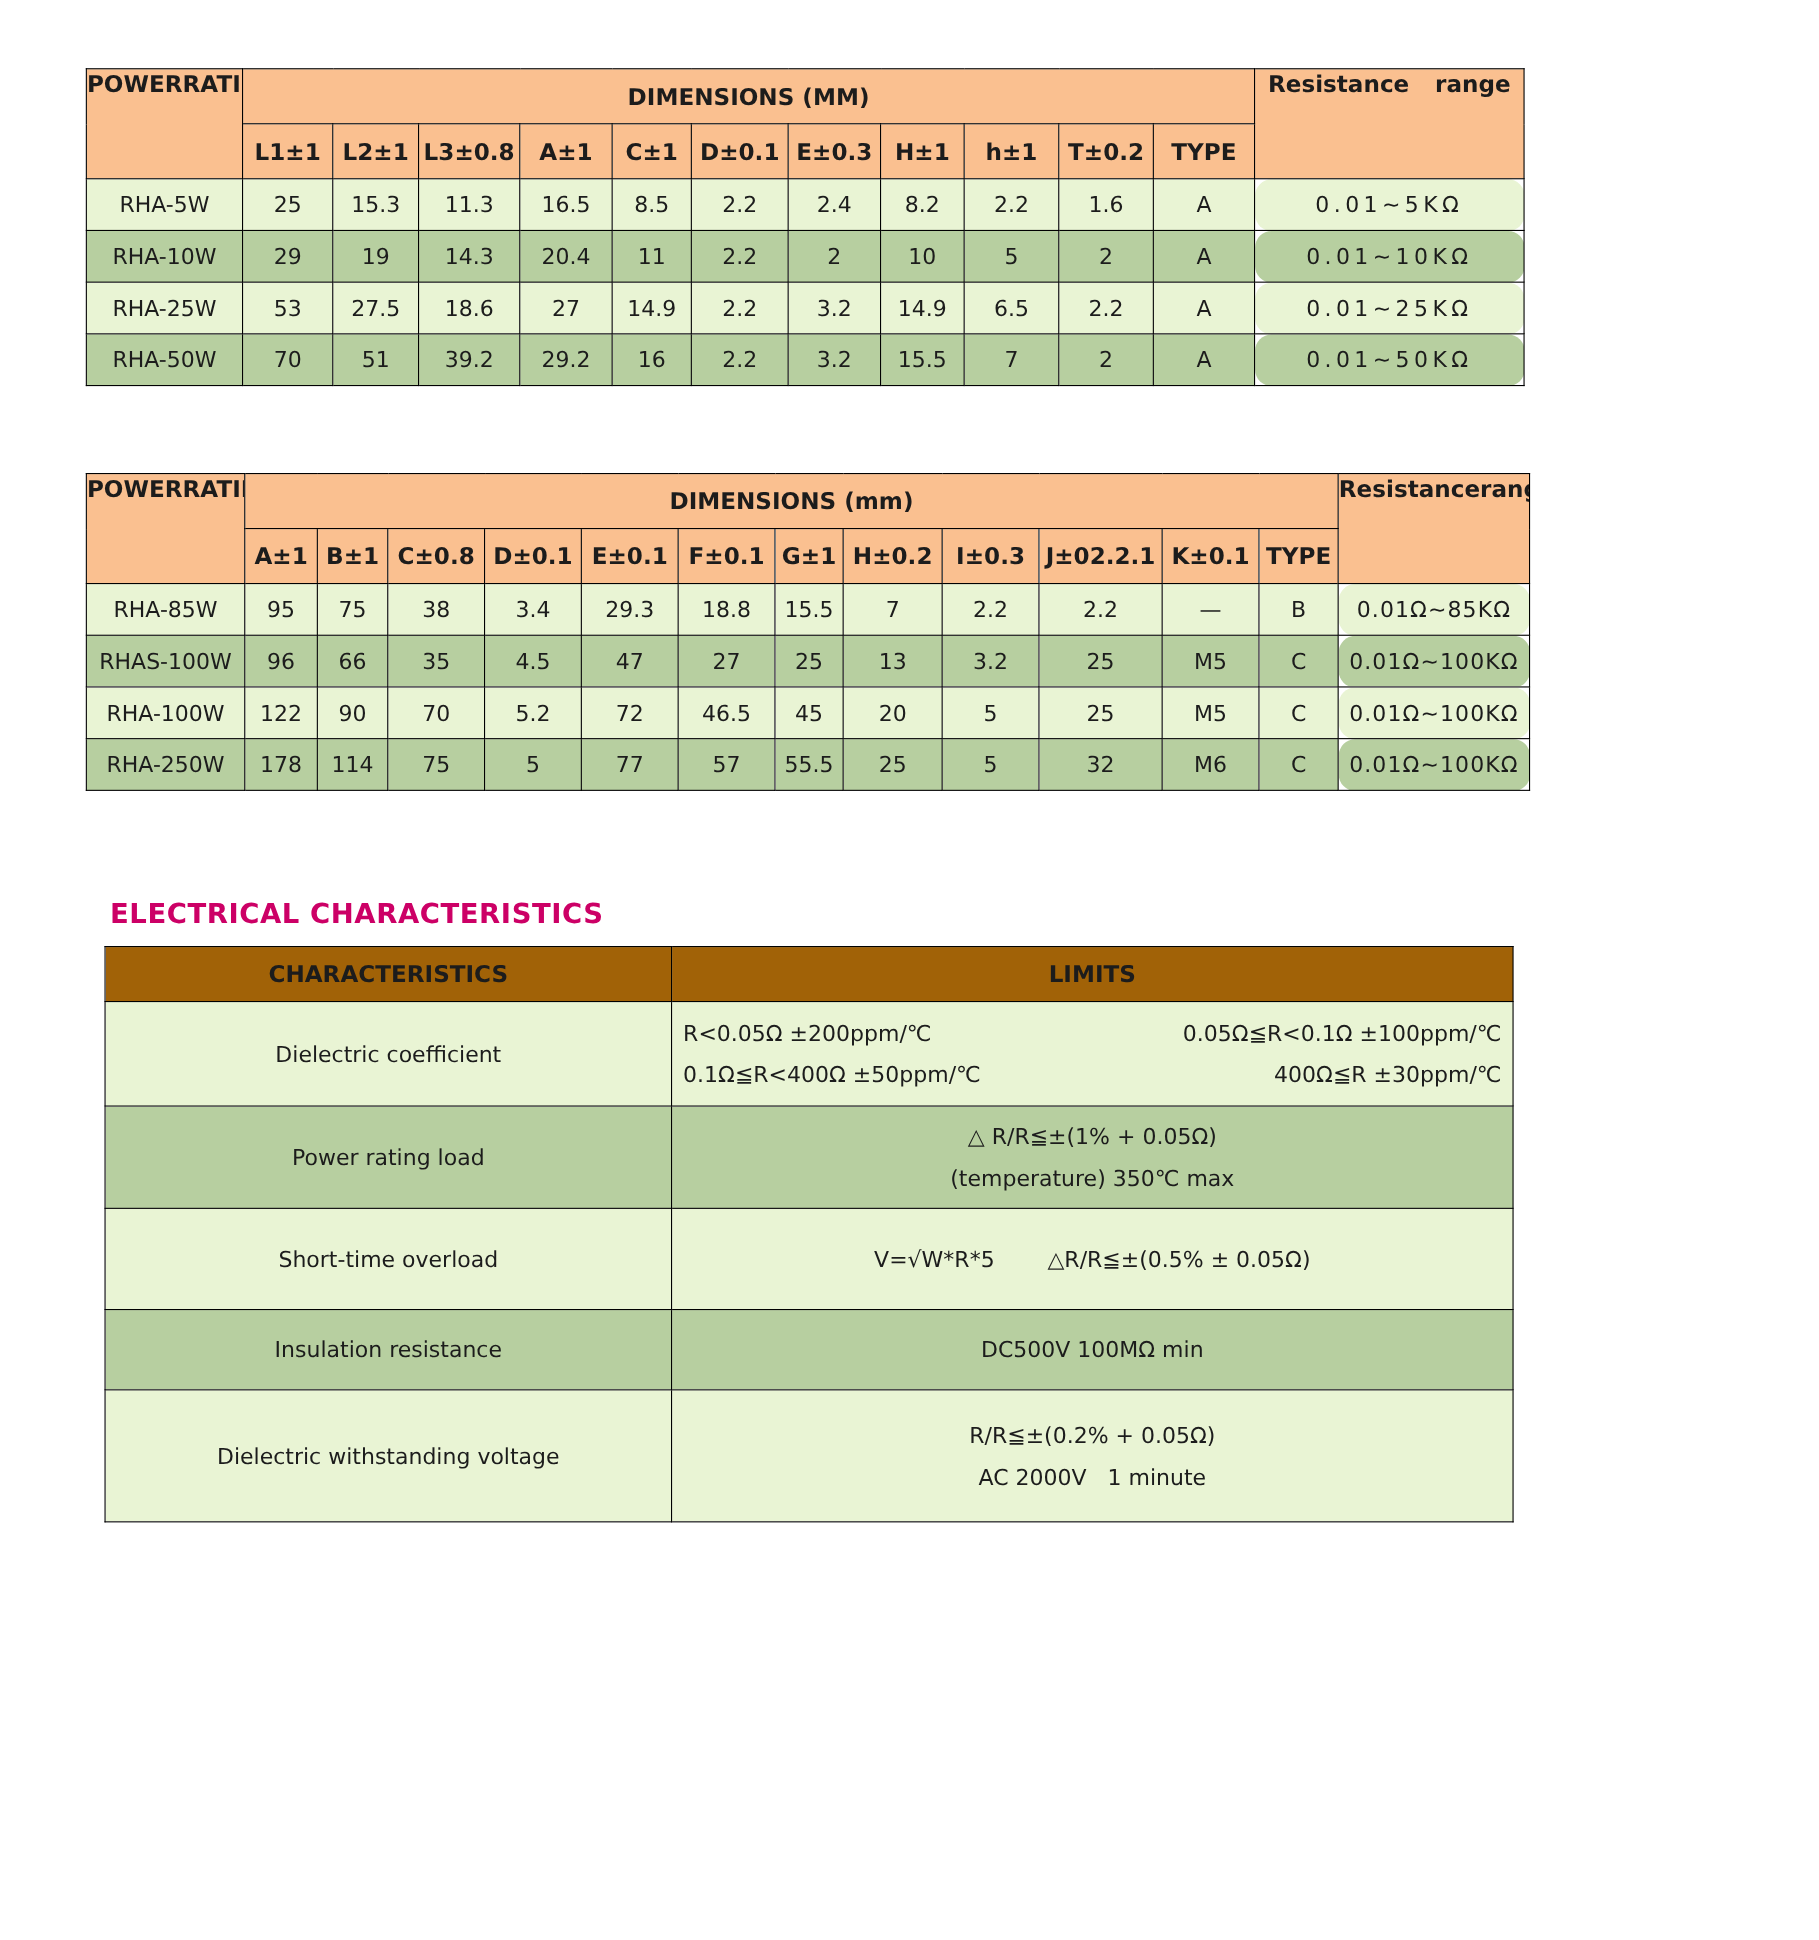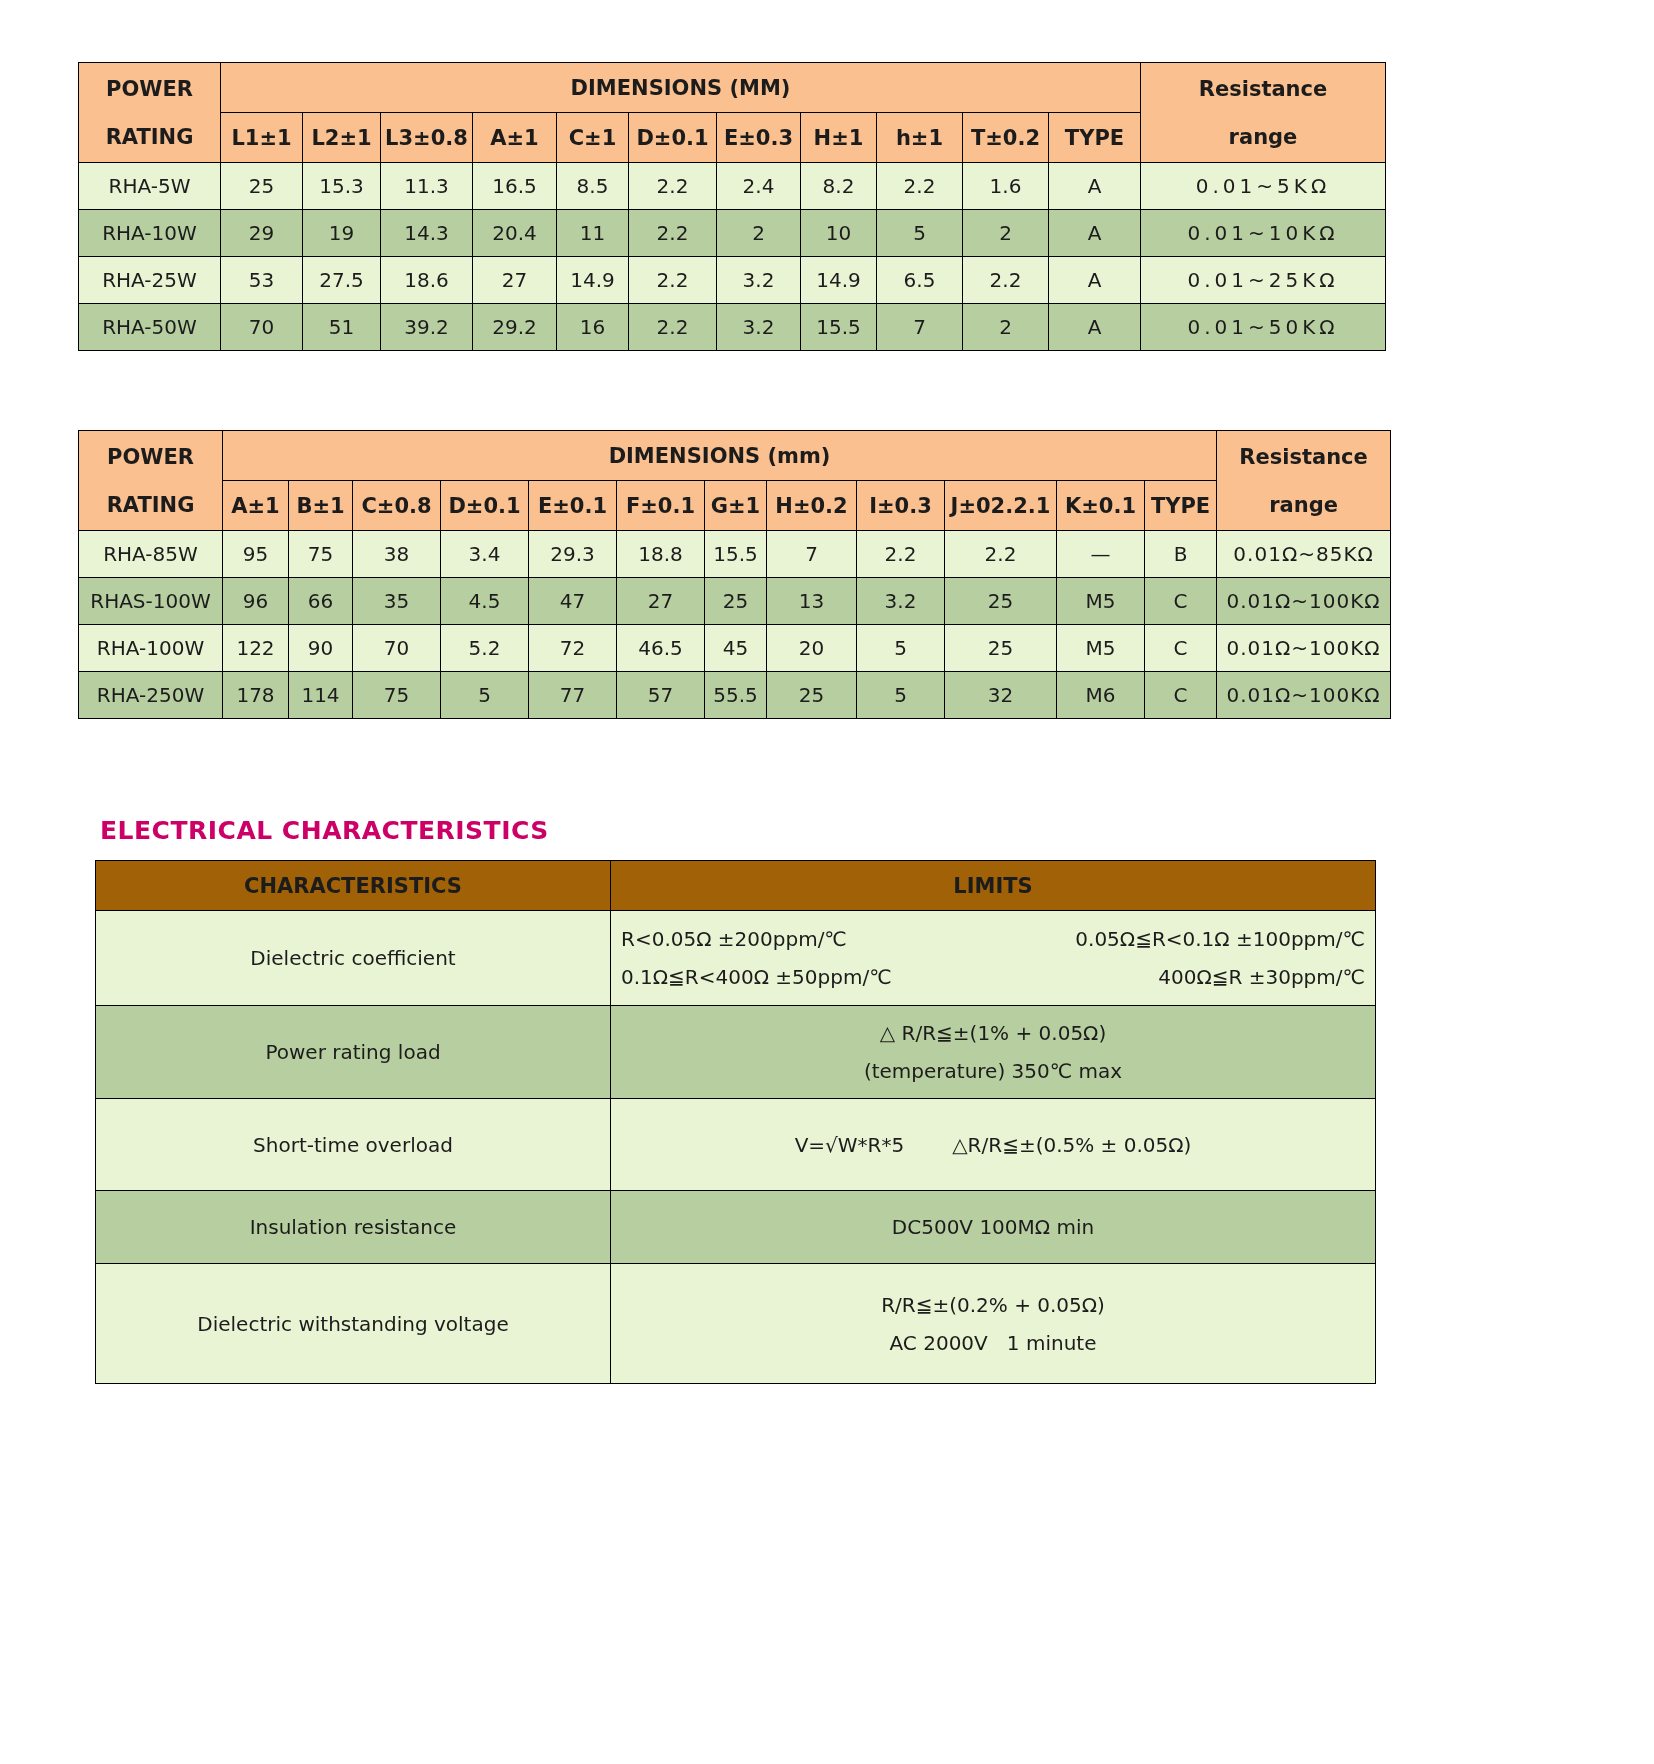--- a/index.html
+++ b/index.html
@@ -28,24 +28,24 @@
   .dims-table thead th {
     background: #FAC090;
     font-weight: bold;
     font-size: 21px;
     height: 50px;
   }
   .dims-table tbody td { font-size: 20px; height: 47px; }
   .dims-table tbody tr:nth-child(odd)  td { background: #E9F4D4; }
   .dims-table tbody tr:nth-child(even) td { background: #B7CFA0; }
   .corner-stack, .resist-stack {
-    display: flex; flex-direction: column; justify-content: space-around;
+    display: flex; justify-content: space-around;
     height: 96px;
   }
-  .range-cell { letter-spacing: 4px; }
+  .range-cell { letter-spacing: 4px; border-radius: 15px; }
   #table2 .range-cell { letter-spacing: 1px; }
 
   #table1-wrap { position: absolute; left: 78px;  top: 62px;  width: 1307px; }
   #table2-wrap { position: absolute; left: 78px;  top: 430px; width: 1312px; }
 
   
   #elec-heading {
     position: absolute; left: 100px; top: 816px;
     font-size: 25px; font-weight: bold; color: #CC0066;
     letter-spacing: 0.5px;

